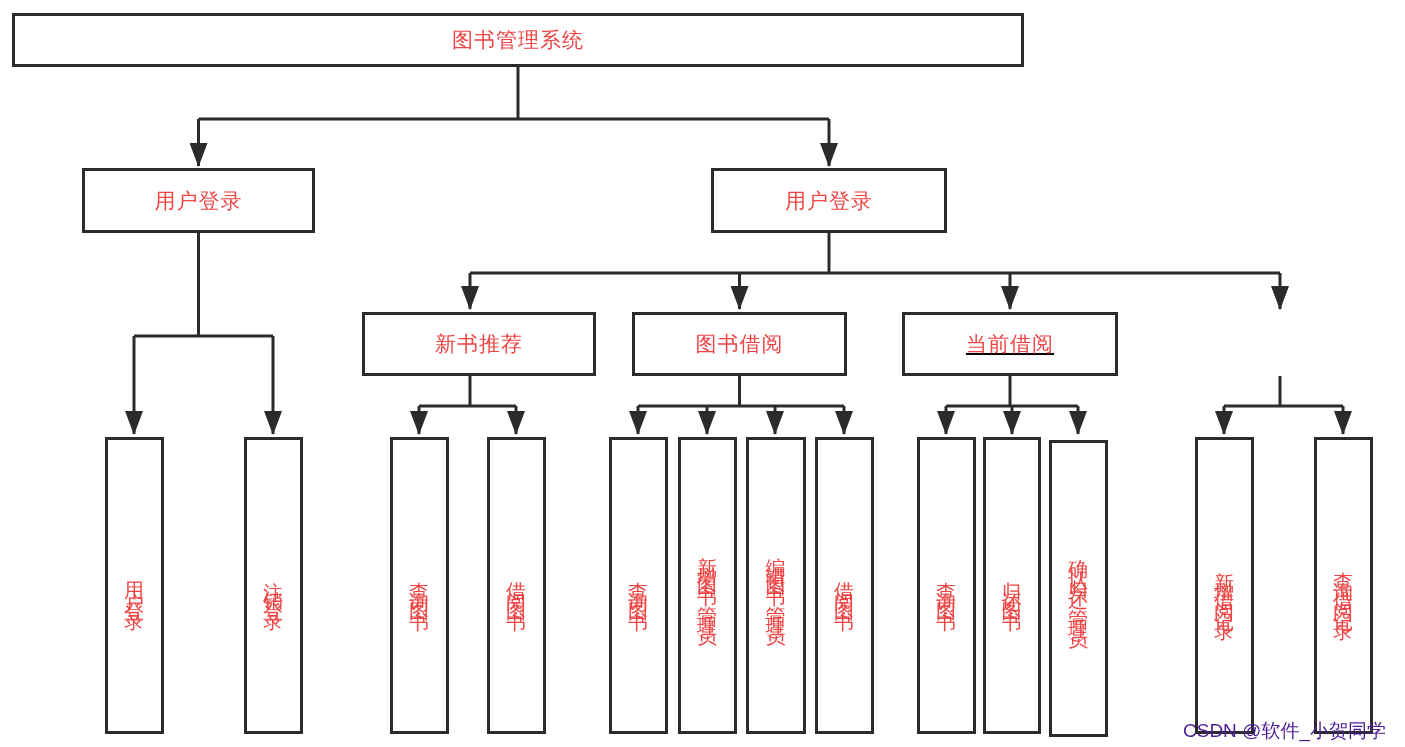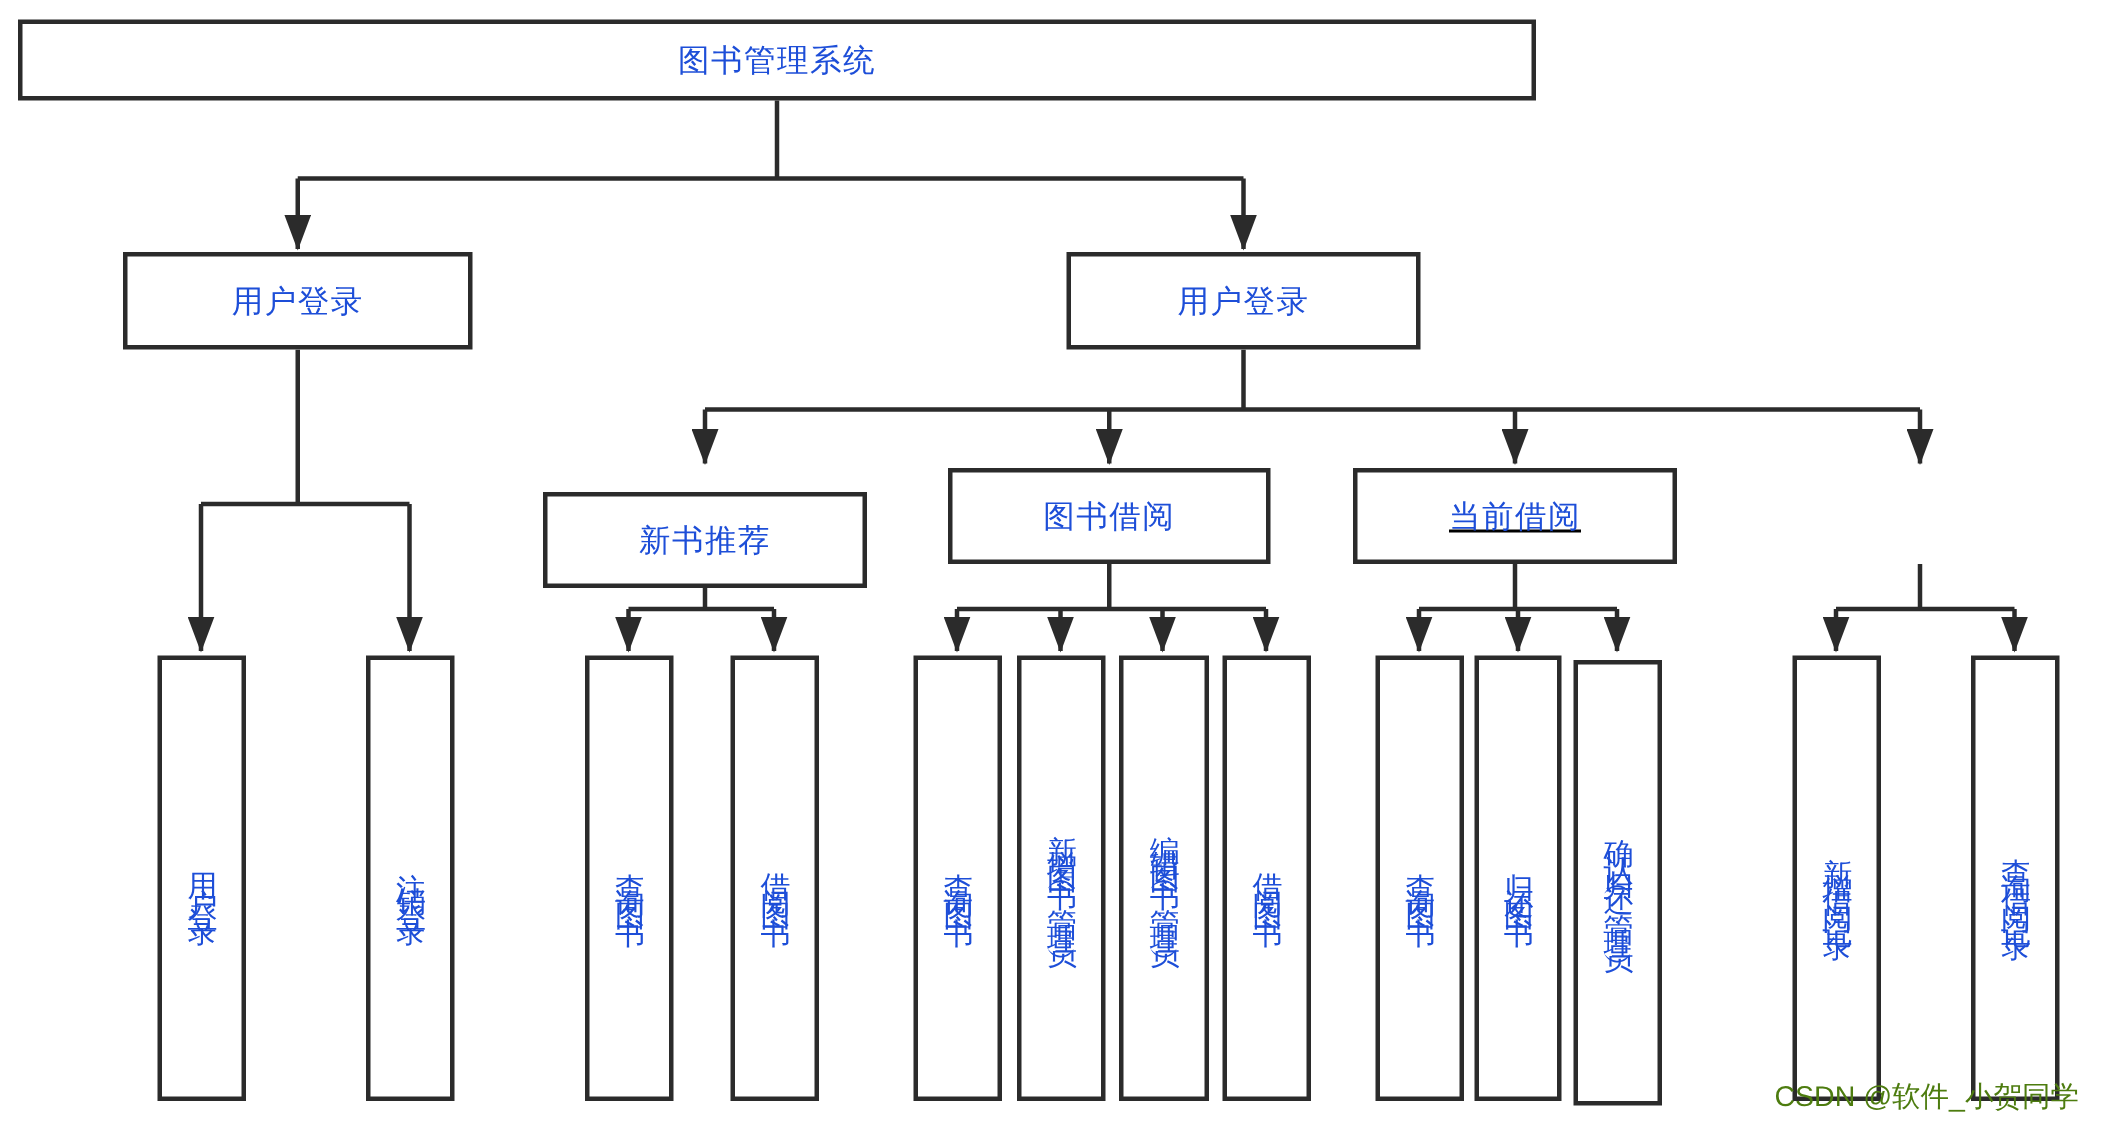--- a/index.html
+++ b/index.html
@@ -25,39 +25,39 @@
     position: absolute;
     box-sizing: border-box;
     border: 3px solid #2b2b2b;
     background: #ffffff;
     display: flex;
     align-items: center;
     justify-content: center;
     z-index: 2;
   }
   .node .lbl {
-    color: #1d4ed8;
+    color: #ef4444;
     font-size: 21px;
     letter-spacing: 1px;
     white-space: nowrap;
   }
   .leaf .lbl {
     writing-mode: vertical-rl;
     text-orientation: mixed;
     font-size: 20px;
     letter-spacing: 10px;
     white-space: normal;
     line-height: 1;
   }
   .watermark {
     position: absolute;
     left: 1183px;
     top: 718px;
     z-index: 5;
-    color: #4d7c0f;
+    color: #4c1d95;
     font-size: 19px;
     white-space: nowrap;
   }
 </style>
 </head>
 <body>
 
 <div id="stage">
 
   <svg id="wires" width="1405" height="747" viewBox="0 0 1405 747">
@@ -115,21 +115,21 @@
     <span class="lbl">图书管理系统</span>
   </div>
 
   <div class="node" style="left:82px; top:168px; width:233px; height:65px;">
     <span class="lbl">用户登录</span>
   </div>
   <div class="node" style="left:711px; top:168px; width:236px; height:65px;">
     <span class="lbl">用户登录</span>
   </div>
 
-  <div class="node" style="left:362px; top:328px; width:216px; height:64px;">
+  <div class="node" style="left:362px; top:312px; width:234px; height:64px;">
     <span class="lbl">新书推荐</span>
   </div>
   <div class="node" style="left:632px; top:312px; width:215px; height:64px;">
     <span class="lbl">图书借阅</span>
   </div>
   <div class="node" style="left:902px; top:312px; width:216px; height:64px;text-decoration:underline;">
     <span class="lbl">当前借阅</span>
   </div>
 
   <div class="node leaf" style="left:105px; top:437px; width:59px; height:297px;">

